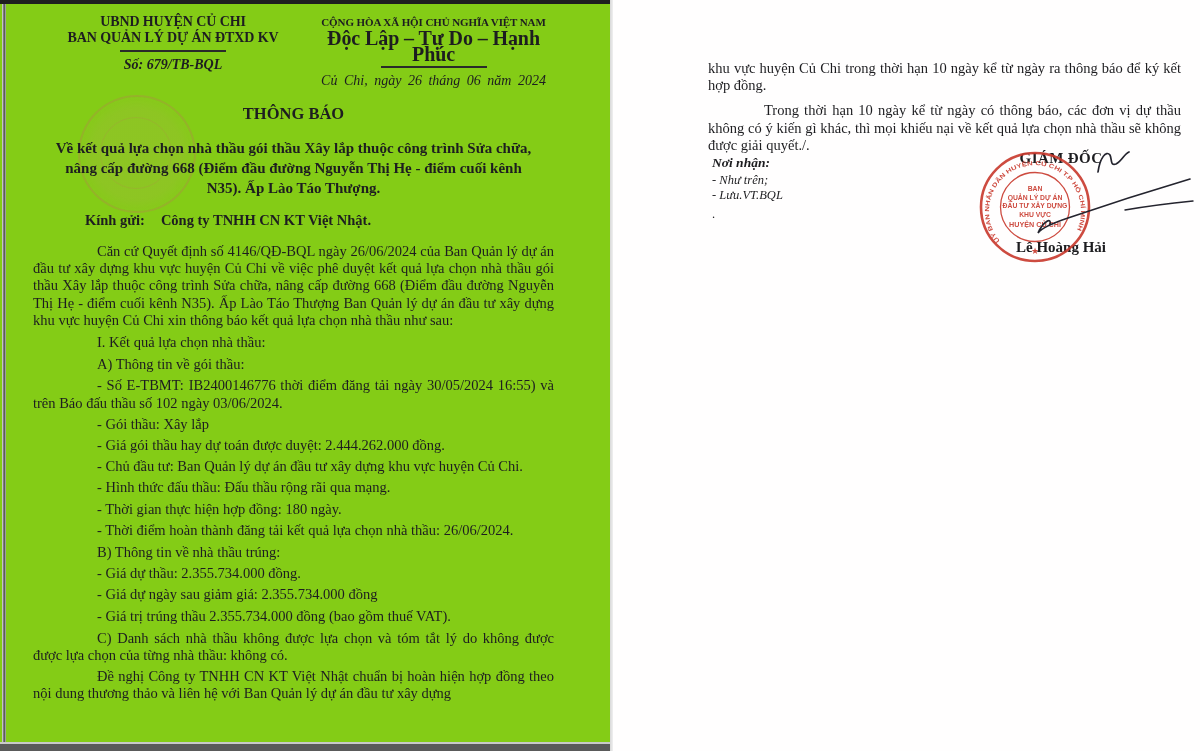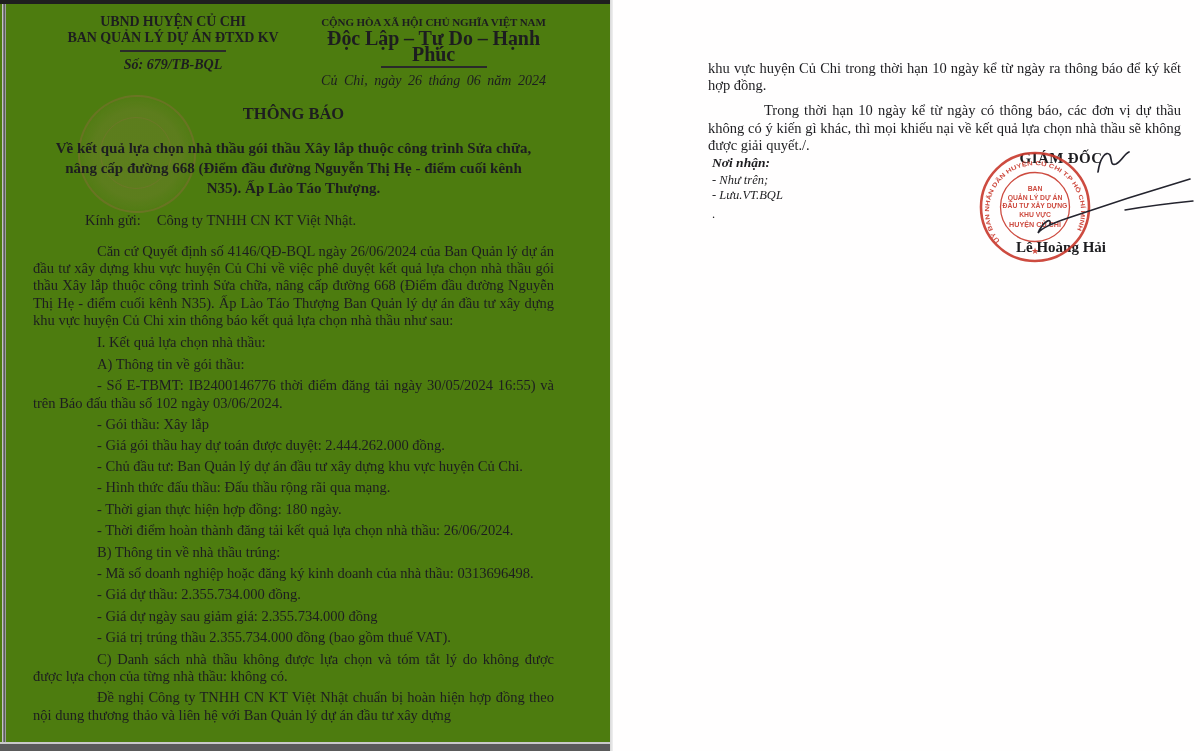--- a/index.html
+++ b/index.html
@@ -1,20 +1,20 @@
 <!DOCTYPE html>
 <html><head>
 <meta charset="utf-8">
 <style>
   html,body{margin:0;padding:0;background:#ffffff;}
   .canvas{position:relative;width:1200px;height:751px;background:#ffffff;overflow:hidden;
           font-family:"Liberation Serif", serif;color:#1d1d20;}
 
   
-  .page1{position:absolute;left:0;top:0;width:610px;height:751px;background:#4d7c0f;}
+  .page1{position:absolute;left:0;top:0;width:610px;height:751px;background:#84cc16;}
   .p1-topband{position:absolute;left:0;top:0;width:610px;height:4px;background:#1f1f1f;}
   .p1-leftstrip{position:absolute;left:2px;top:4px;width:4px;height:739px;
                 background:linear-gradient(90deg,#e9e9e9,#4a4a4a 55%,#bdbdbd);}
   .p1-bottomband{position:absolute;left:0;top:742px;width:610px;height:9px;
                  background:linear-gradient(180deg,#c9c9c9 0 2px,#5a5a5a 2px 100%);}
   .pagegap{position:absolute;left:610px;top:0;width:3px;height:751px;
            background:linear-gradient(90deg,#d8d8d8,#f0f0f0);}
   .page2{position:absolute;left:613px;top:0;width:587px;height:751px;background:#fffefe;padding-left:32px;}
 
   
@@ -33,21 +33,21 @@
   .hdr-right{flex:1;text-align:center;}
   .hdr b{font-size:14px;line-height:16px;display:block;letter-spacing:-0.1px;}
   .hdr-right b{font-size:11px;}
   .hdr-right .motto{font-size:20px;}
   .hrline{width:106px;height:1.5px;background:#2a2a2a;margin:4px auto 4px;}
   .docnum{font-weight:bold;font-style:italic;font-size:14px;margin-top:2px;}
   .dateline{font-style:italic;font-size:14px;margin-top:2px;word-spacing:3px;}
   .doc-title{text-align:center;font-weight:bold;font-size:16.5px;margin-top:16px;line-height:18px;}
   .doc-sub{width:486px;margin:15px auto 0;text-align:center;font-weight:bold;
            font-size:15px;line-height:20px;}
-  .kg{margin-top:14px !important;text-indent:52px !important;font-weight:normal;}
+  .kg{margin-top:14px !important;text-indent:52px !important;font-weight:bold;}
   .kg .kg-label{margin-right:16px;}
   .para{margin-top:14px !important;}
   .hd{font-weight:normal;margin-top:5px !important;}
   .it{margin-top:4px !important;}
 
   
   .p2content{position:absolute;left:95px;top:60px;width:473px;
              font-size:14.5px;line-height:17.2px;}
   .p2content p{margin:0;text-align:justify;}
   .p2-para2{margin-top:8px !important;text-indent:56px;}
@@ -108,21 +108,20 @@
       <p class="it">- Số E-TBMT: IB2400146776 thời điểm đăng tải ngày 30/05/2024 16:55) và trên Báo đấu thầu số 102 ngày 03/06/2024.</p>
       <p class="it">- Gói thầu: Xây lắp</p>
       <p class="it">- Giá gói thầu hay dự toán được duyệt: 2.444.262.000 đồng.</p>
       <p class="it">- Chủ đầu tư: Ban Quản lý dự án đầu tư xây dựng khu vực huyện Củ Chi.</p>
       <p class="it">- Hình thức đấu thầu: Đấu thầu rộng rãi qua mạng.</p>
       <p class="it">- Thời gian thực hiện hợp đồng: 180 ngày.</p>
       <p class="it">- Thời điểm hoàn thành đăng tải kết quả lựa chọn nhà thầu: 26/06/2024.</p>
 
       <p class="hd">B) Thông tin về nhà thầu trúng:</p>
 
-      <p class="it">- Mã số doanh nghiệp hoặc đăng ký kinh doanh của nhà thầu: 0313696498.</p>
       <p class="it">- Giá dự thầu: 2.355.734.000 đồng.</p>
       <p class="it">- Giá dự ngày sau giảm giá: 2.355.734.000 đồng</p>
       <p class="it">- Giá trị trúng thầu 2.355.734.000 đồng (bao gồm thuế VAT).</p>
 
       <p class="hd">C) Danh sách nhà thầu không được lựa chọn và tóm tắt lý do không được được lựa chọn của từng nhà thầu: không có.</p>
 
       <p class="para" style="margin-top:4px !important">Đề nghị Công ty TNHH CN KT Việt Nhật chuẩn bị hoàn hiện hợp đồng theo nội dung thương thảo và liên hệ với Ban Quản lý dự án đầu tư xây dựng</p>
     </div>
   </div>
 

